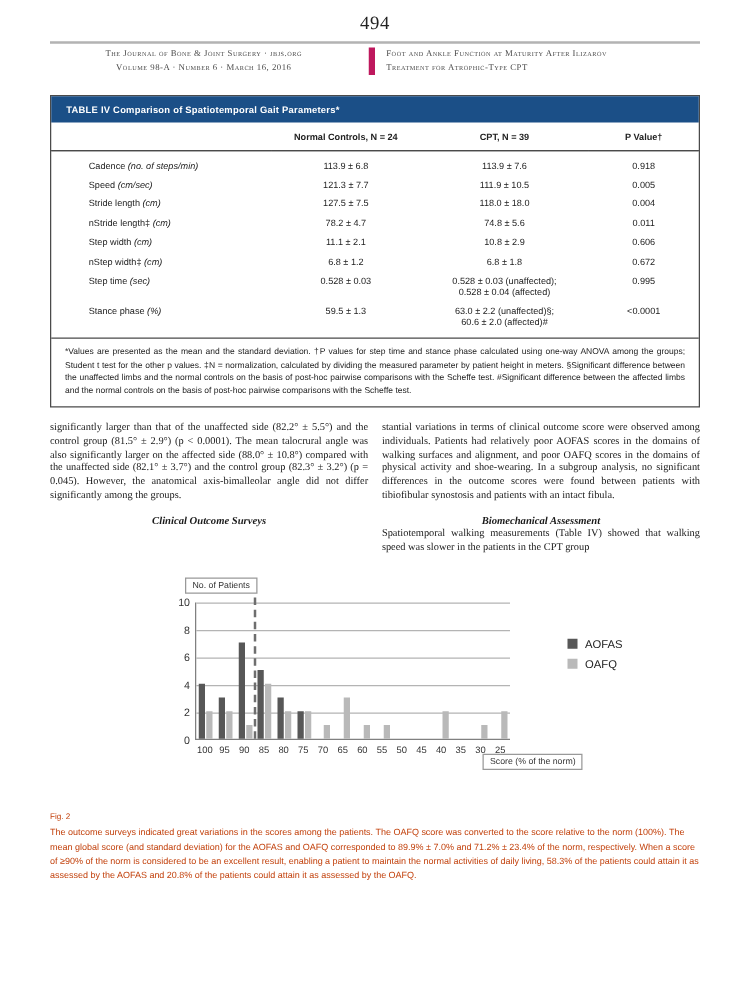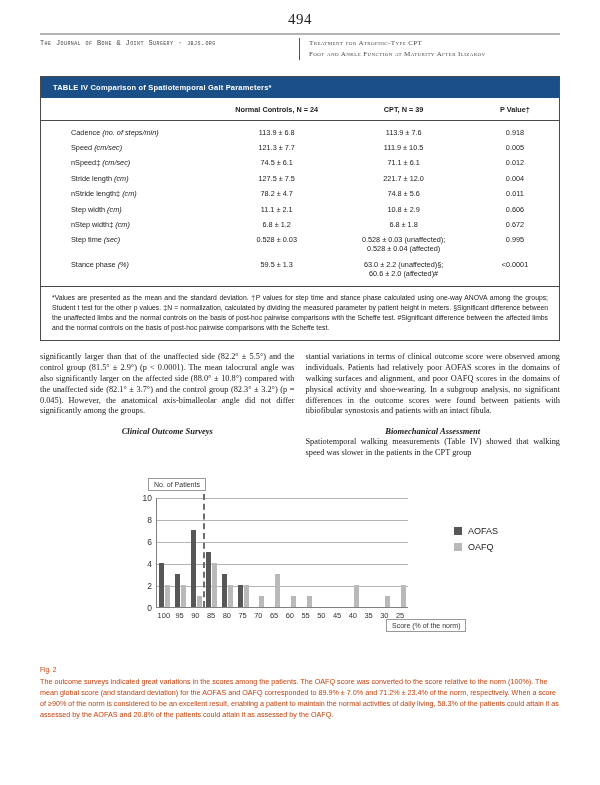--- a/index.html
+++ b/index.html
@@ -29,24 +29,23 @@
     margin: 3px 40px 0 40px;
     display: flex;
     font-size: 7px;
     font-variant: small-caps;
     letter-spacing: 0.4px;
     color: #4a4a4a;
     line-height: 1.55;
   }
   .jh-left {
     width: 50%;
-    text-align: left;
+    text-align: center;
     padding-right: 9px;
-    border-right: 1px solid #be185d;
-    font-family: Liberation Mono, monospace;
+    border-right: 5px solid #be185d;
   }
   .jh-right { padding-left: 9px; }
 
   
   .tablebox {
     margin: 16px 40px 0 40px;
     border: 1px solid #4a4a4a;
     font-family: "Liberation Sans", sans-serif;
   }
   .table-title {
@@ -191,24 +190,25 @@
   .caption-text { font-size: 7.2px; line-height: 1.55; }
 </style>
 </head>
 <body>
 
 <div class="page-number">494</div>
 <div class="top-rule"></div>
 <div class="journal-header">
   <div class="jh-left">
     <div>The Journal of Bone &amp; Joint Surgery · jbjs.org</div>
+    <div>Volume 98-A · Number 6 · March 16, 2016</div>
   </div>
   <div class="jh-right">
+    <div>Foot and Ankle Function at Maturity After Ilizarov</div>
     <div>Treatment for Atrophic-Type CPT</div>
-    <div>Foot and Ankle Function at Maturity After Ilizarov</div>
   </div>
 </div>
 
 <div class="tablebox">
   <div class="table-title" id="table-title" style="background: rgb(27, 79, 135);">TABLE IV Comparison of Spatiotemporal Gait Parameters*</div>
   <table class="gait">
     <thead>
       <tr>
         <th class="c-label"></th>
         <th class="c-normal">Normal Controls, N = 24</th>
@@ -223,29 +223,23 @@
         <td class="val">113.9 ± 7.6</td>
         <td class="val">0.918</td>
       </tr>
       <tr>
         <td class="lab"><span>Speed</span> <span class="unit">(cm/sec)</span></td>
         <td class="val">121.3 ± 7.7</td>
         <td class="val">111.9 ± 10.5</td>
         <td class="val">0.005</td>
       </tr>
       <tr>
-        <td class="lab"><span>nSpeed‡</span> <span class="unit">(cm/sec)</span></td>
-        <td class="val">74.5 ± 6.1</td>
-        <td class="val">71.1 ± 6.1</td>
-        <td class="val">0.012</td>
-      </tr>
-      <tr>
         <td class="lab"><span>Stride length</span> <span class="unit">(cm)</span></td>
         <td class="val">127.5 ± 7.5</td>
-        <td class="val">221.7 ± 12.0</td>
+        <td class="val">118.0 ± 18.0</td>
         <td class="val">0.004</td>
       </tr>
       <tr>
         <td class="lab"><span>nStride length‡</span> <span class="unit">(cm)</span></td>
         <td class="val">78.2 ± 4.7</td>
         <td class="val">74.8 ± 5.6</td>
         <td class="val">0.011</td>
       </tr>
       <tr>
         <td class="lab"><span>Step width</span> <span class="unit">(cm)</span></td>

